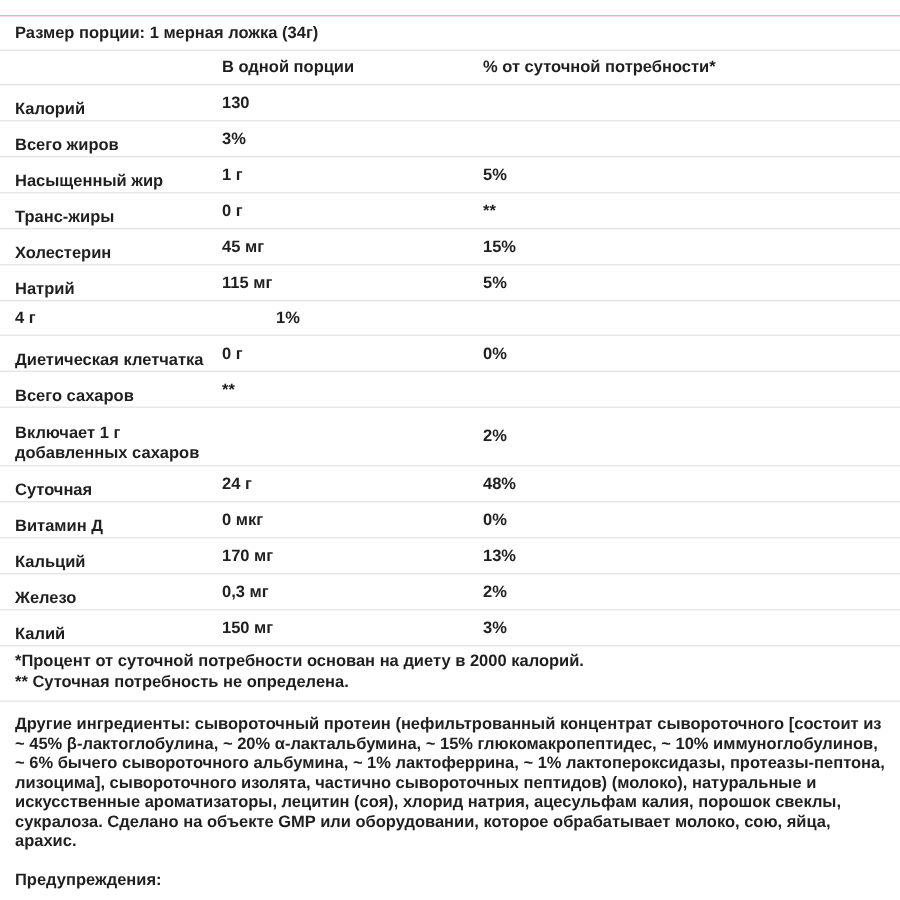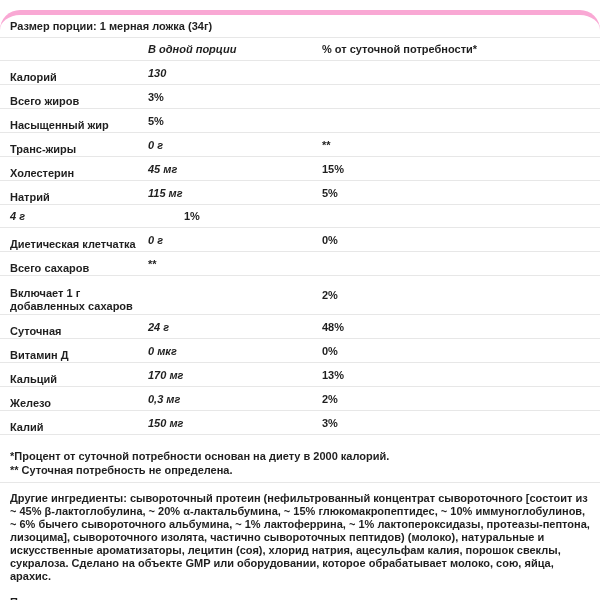--- a/index.html
+++ b/index.html
@@ -6,39 +6,38 @@
     margin: 0; padding: 0;
     width: 600px; height: 600px;
     background: #ffffff;
     font-family: "Liberation Sans", sans-serif;
     font-weight: 700;
     font-size: 11px;
     color: #1f1f1f;
     overflow: hidden;
   }
   .page { padding-top: 10px; }
-  .facts-table { border-top: 5px solid #f9a8d4; border-radius: 20px; }
+  .facts-table { border-top: 1px solid #f9a8d4; }
   .row {
     display: flex;
     align-items: center;
     min-height: 23px;
     padding: 0 10px;
     border-bottom: 1px solid #e7e7e7;
     box-sizing: border-box;
   }
   .row.tall { min-height: 39px; }
   .c1 { width: 138px; flex: none; padding-right: 6px; box-sizing: border-box; line-height: 13px; margin-top: 10px; }
-  .c2 { width: 174px; flex: none; font-style: italic; }
+  .c2 { width: 174px; flex: none; }
   .c3 { flex: 1; }
   .full { width: 100%; }
   .footnotes {
     padding: 4px 10px 5px;
     border-bottom: 1px solid #e7e7e7;
     line-height: 13.5px;
-    margin-top: 11px;
   }
   .ingredients {
     padding: 9px 10px 0;
     line-height: 13px;
   }
   .warnings { padding: 13px 10px 0; }
 </style>
 </head>
 <body>
 
@@ -62,20 +61,21 @@
       <span class="c3"></span>
     </div>
 
     <div class="row">
       <span class="c1">Всего жиров</span>
       <span class="c3">3%</span>
     </div>
 
     <div class="row">
       <span class="c1">Насыщенный жир</span>
+      <span class="c2">1 г</span>
       <span class="c3">5%</span>
     </div>
 
     <div class="row">
       <span class="c1">Транс-жиры</span>
       <span class="c2">0 г</span>
       <span class="c3">**</span>
     </div>
 
     <div class="row">

